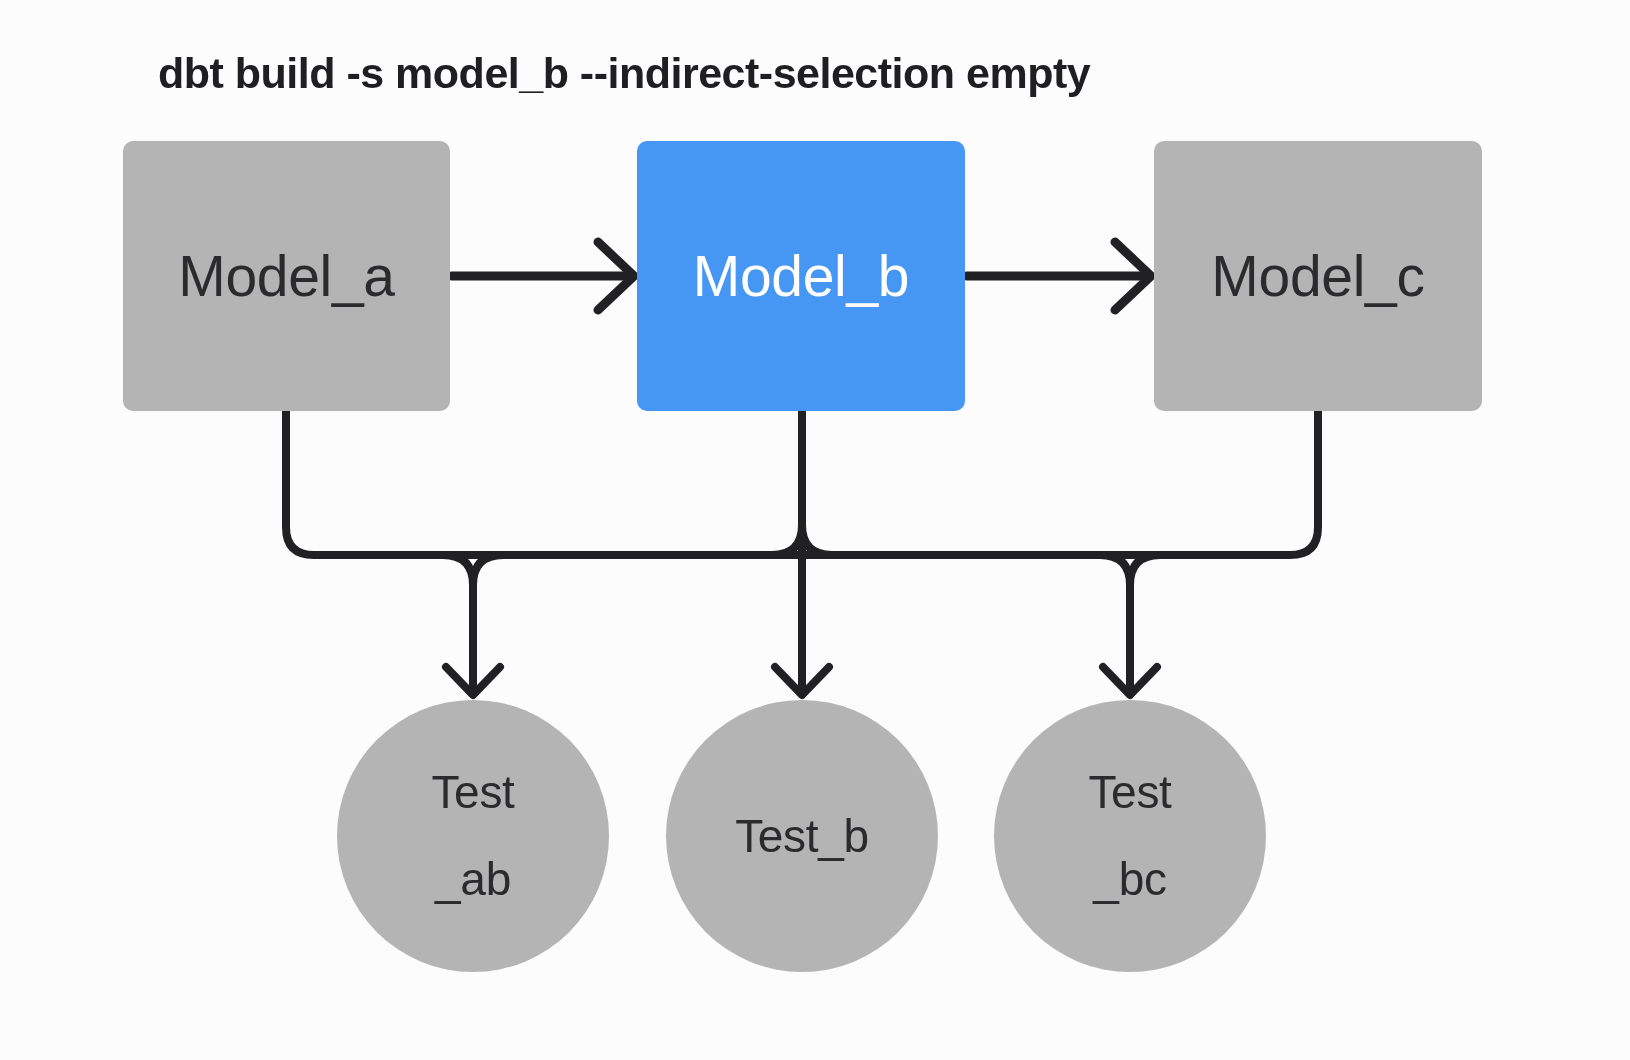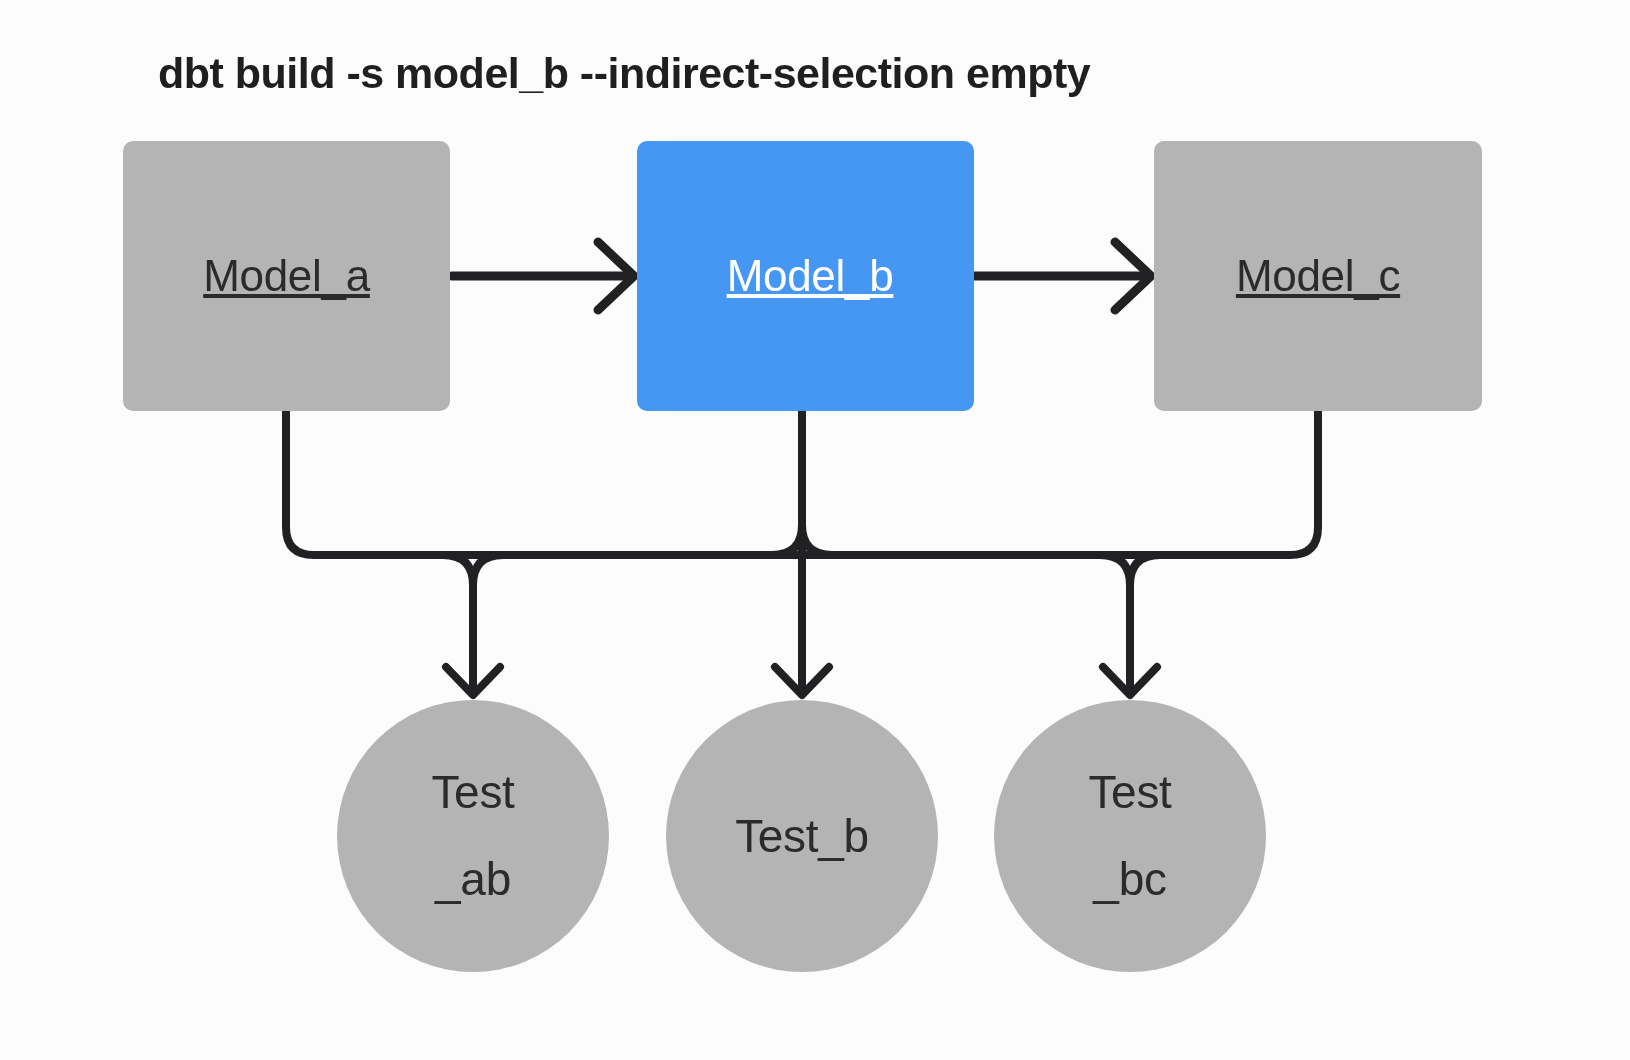--- a/index.html
+++ b/index.html
@@ -50,27 +50,26 @@
   .node-box{
     position:absolute;
     width:328px;
     height:270px;
     border-radius:10px;
     background:var(--c-node);
     display:flex;
     align-items:center;
     justify-content:center;
   }
-  .node-box.selected{background:var(--c-node-selected);padding-left:9px;}
+  .node-box.selected{background:var(--c-node-selected);}
   .node-box .label{
-    font-size:44px;
+    font-size:57px;
     font-weight:500;
     color:var(--c-text-dark);
     letter-spacing:-0.3px;
-    text-decoration:underline;
   }
   .node-box.selected .label{color:var(--c-text-light);}
   .node-circle{
     position:absolute;
     width:272px;
     height:272px;
     border-radius:50%;
     background:var(--c-node);
     display:flex;
     flex-direction:column;

